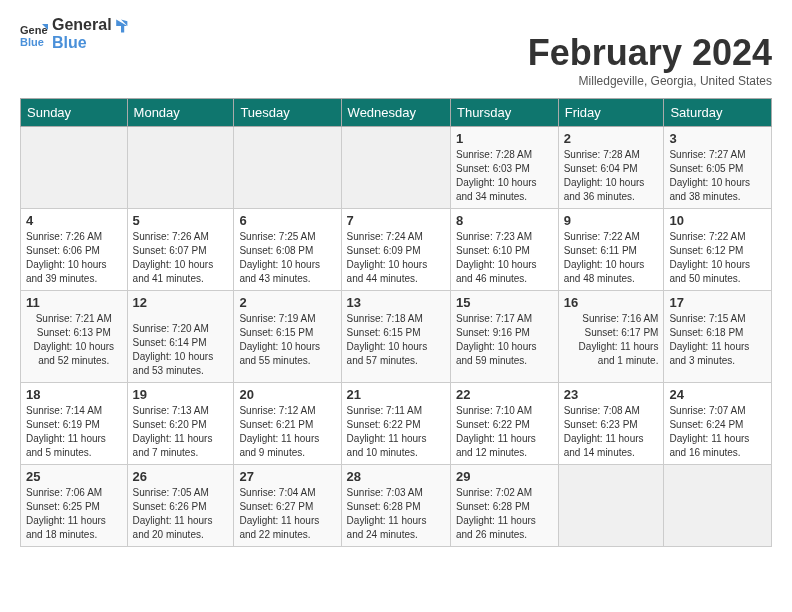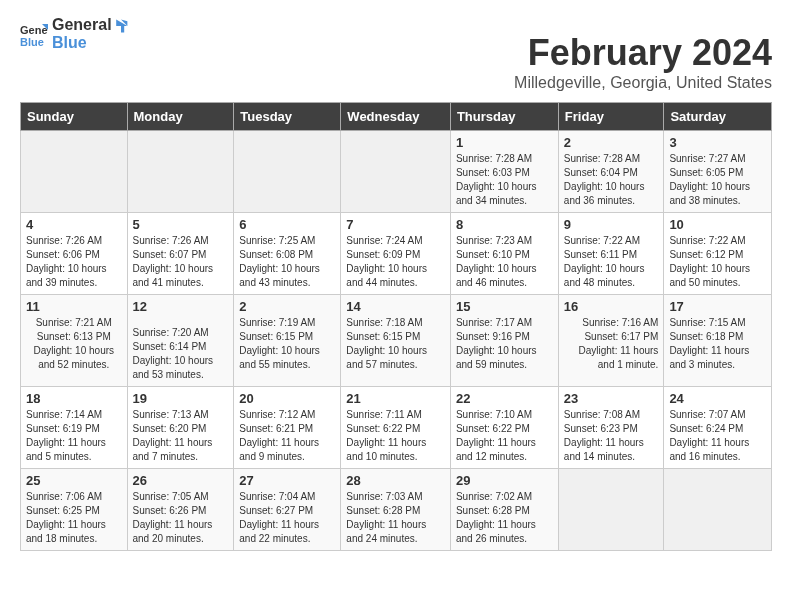--- a/index.html
+++ b/index.html
@@ -28,35 +28,35 @@
     .title-area {
       text-align: right;
       margin-top: 16px;
     }
     .main-title {
       font-size: 36px;
       font-weight: bold;
       color: #333;
     }
     .subtitle {
-      font-size: 16px;
+      font-size: 12px;
       color: #555;
     }
     table {
       width: 100%;
       border-collapse: collapse;
       font-size: 11px;
     }
     thead tr th {
-      background-color: #404040;
+      background-color: #0f766e;
       color: #fff;
       padding: 6px 6px;
       text-align: left;
       font-size: 13px;
-      font-weight: bold;
+      font-weight: normal;
       border: 1px solid #aaa;
     }
     tbody tr td {
       border: 1px solid #ccc;
       padding: 4px 5px;
       vertical-align: top;
       width: 113px;
       height: 80px;
       background: #fff;
     }
@@ -216,21 +216,21 @@
 and 53 minutes.</div>
         </td>
         <td>
           <div class="day-num">2</div>
           <div class="day-info" style="white-space: pre-line;">Sunrise: 7:19 AM
 Sunset: 6:15 PM
 Daylight: 10 hours
 and 55 minutes.</div>
         </td>
         <td>
-          <div class="day-num">14</div>
+          <div class="day-num">13</div>
           <div class="day-info" style="white-space: pre-line;">Sunrise: 7:18 AM
 Sunset: 6:15 PM
 Daylight: 10 hours
 and 57 minutes.</div>
         </td>
         <td>
           <div class="day-num">15</div>
           <div class="day-info" style="white-space: pre-line;">Sunrise: 7:17 AM
 Sunset: 9:16 PM
 Daylight: 10 hours

